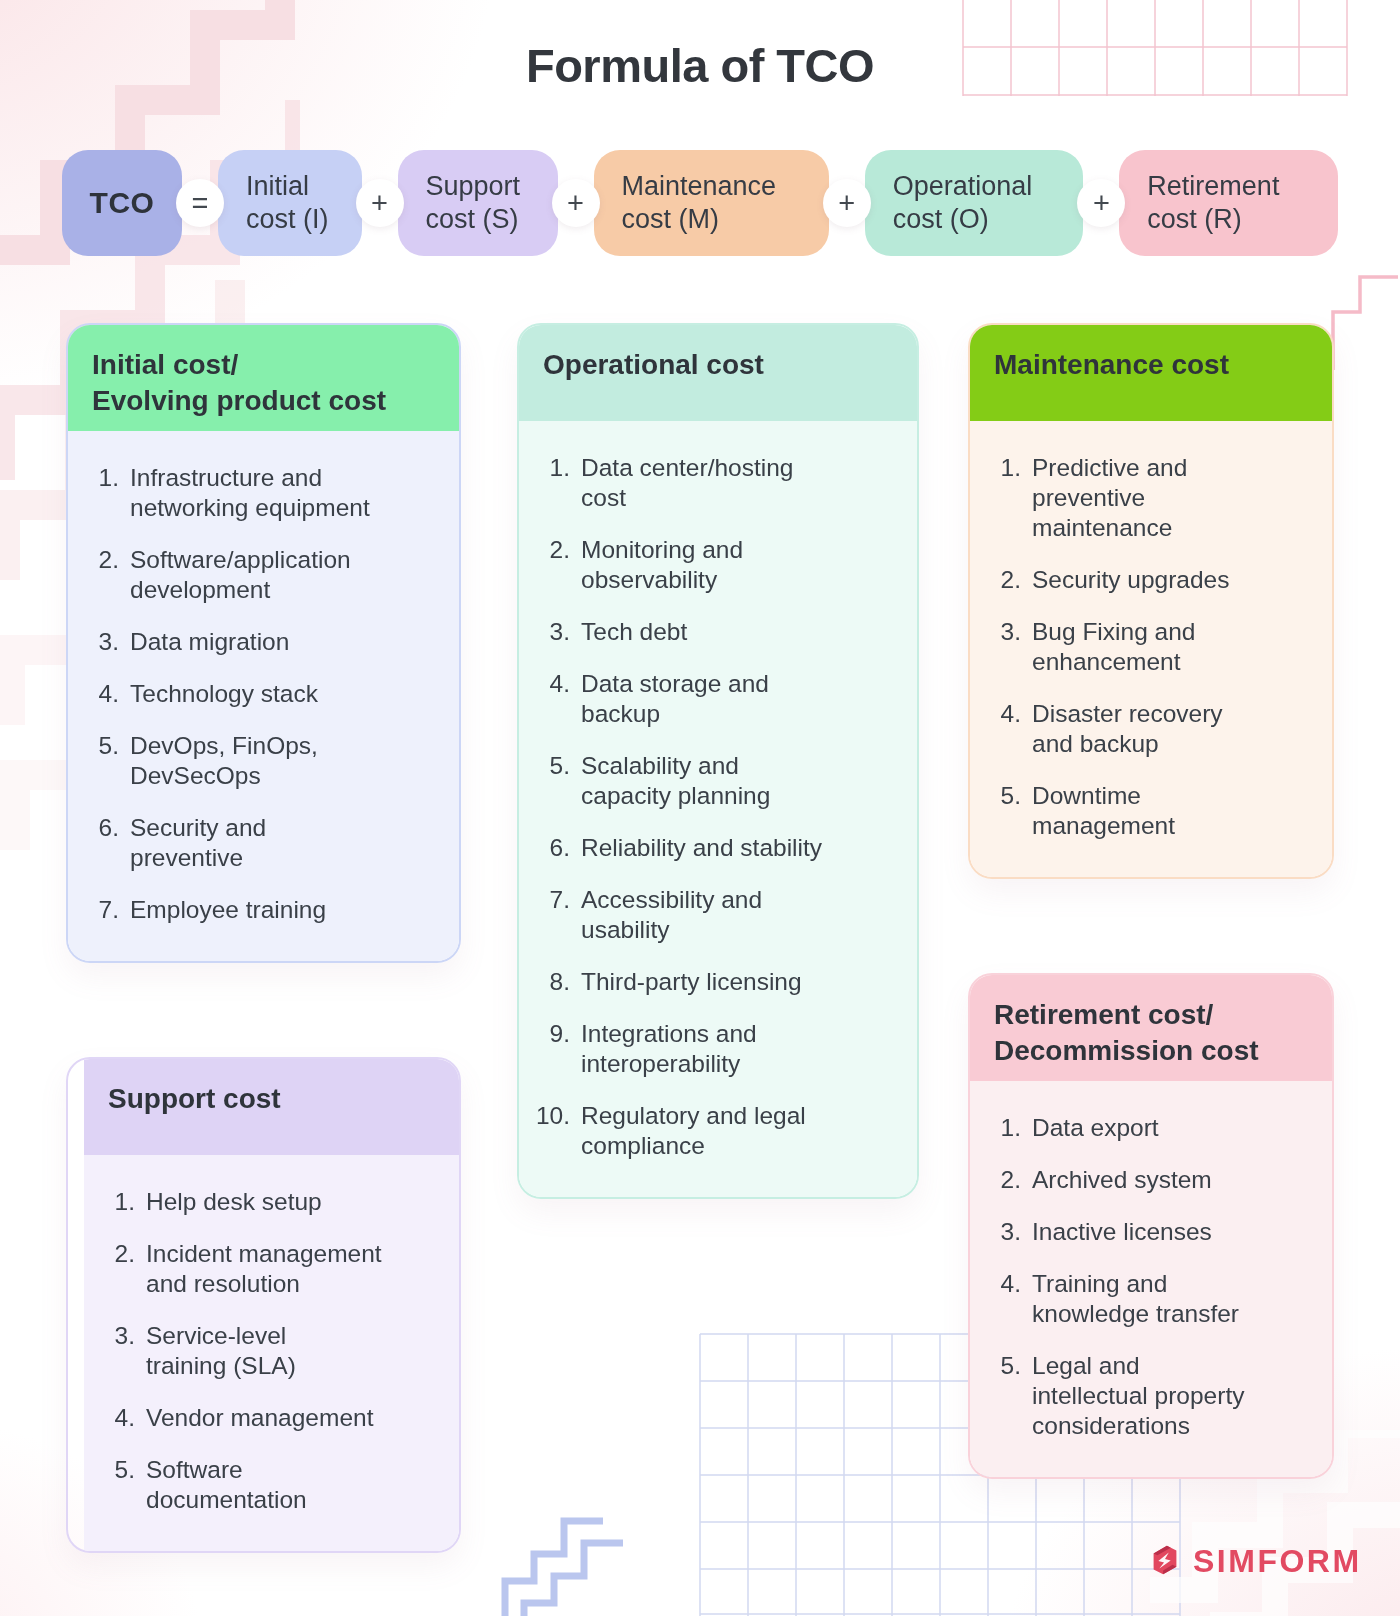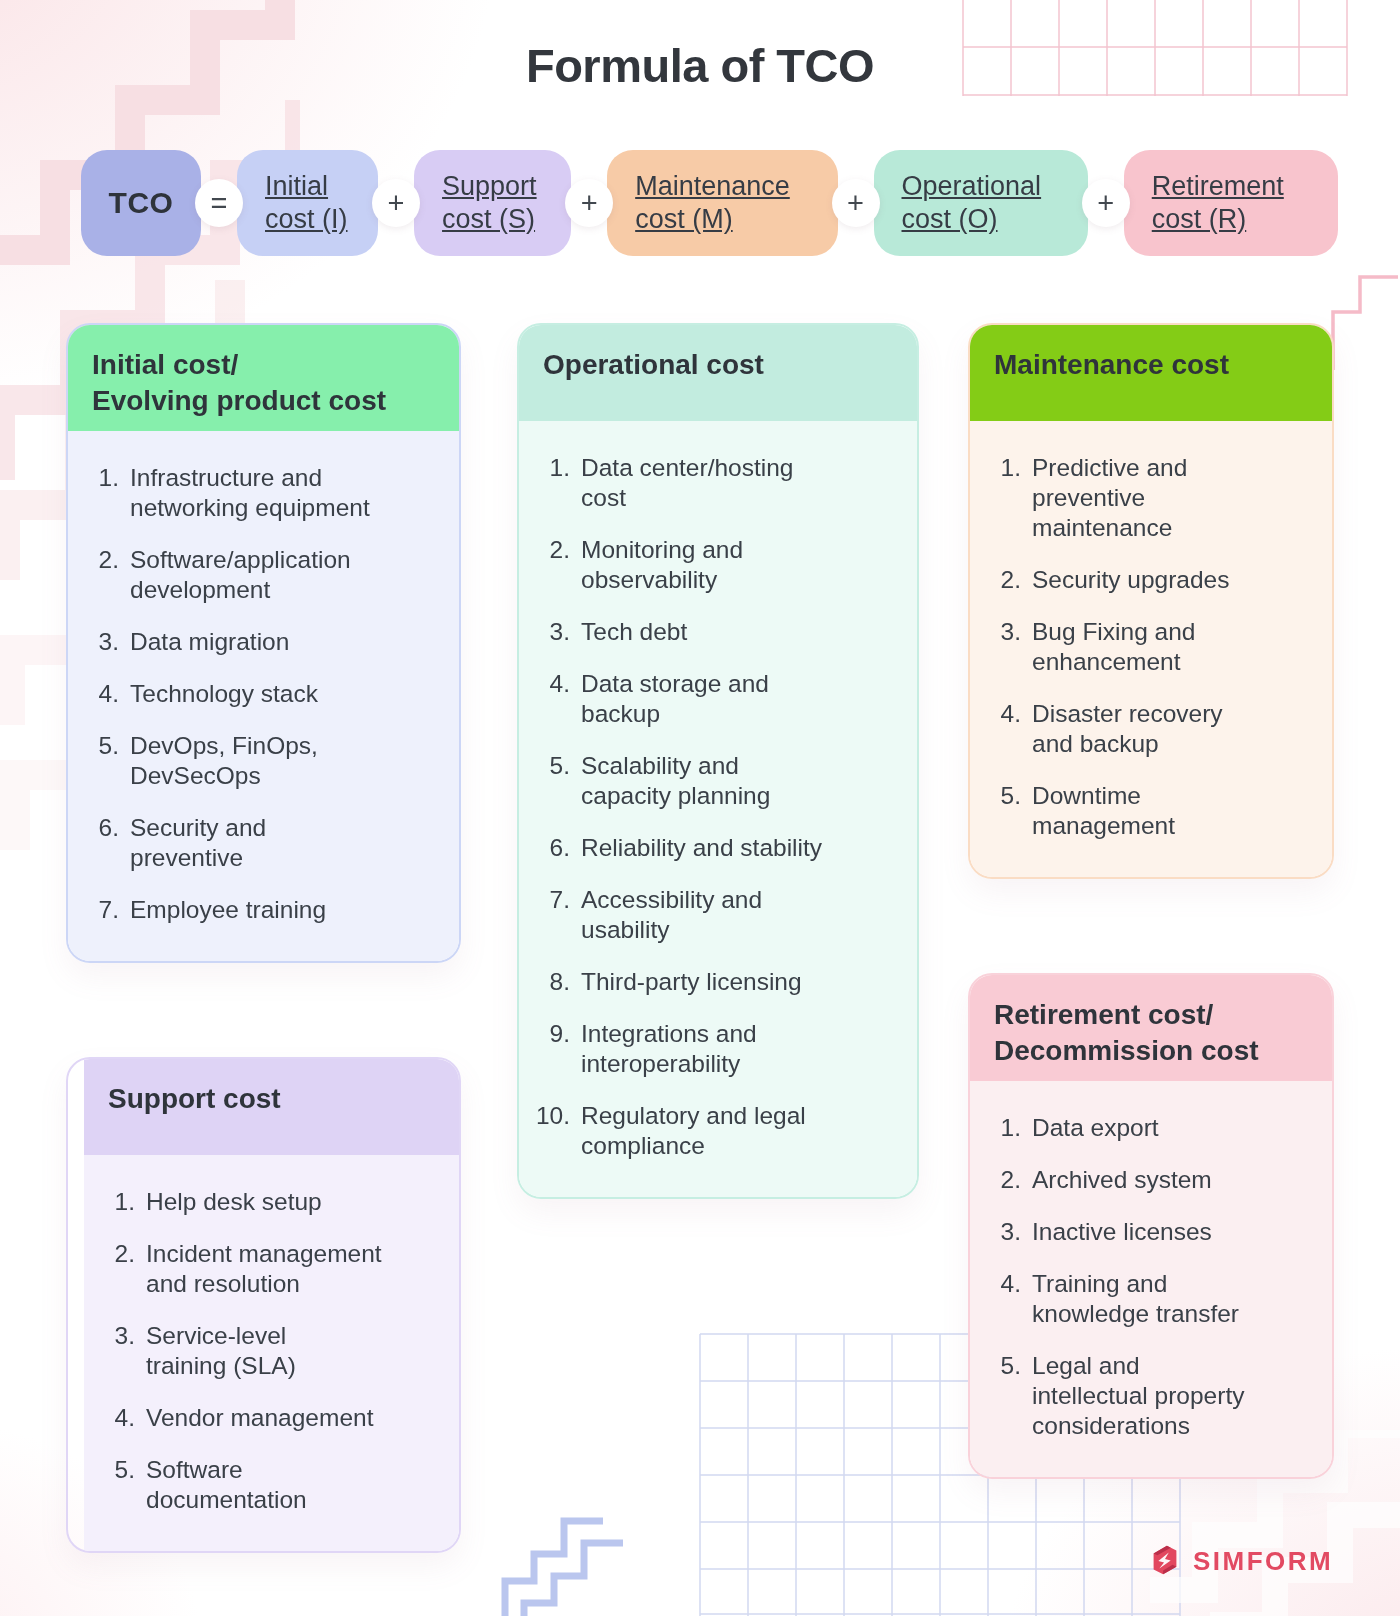--- a/index.html
+++ b/index.html
@@ -28,23 +28,23 @@
     position:absolute; left:62px; top:150px; width:1276px; height:106px;
     display:flex; align-items:stretch; gap:14px; z-index:1;
   }
   .pill {
     border-radius:26px; display:flex; align-items:center;
     font-size:27px; line-height:1.22; color:#363c45;
   }
   .pill .lbl { white-space:pre-line; }
   .pill-result {
     flex:0 0 120px; justify-content:center;
-    font-weight:700; font-size:30px; letter-spacing:0.5px; color:#2e333b;margin-left:19px;
-  }
-  .pill-term { flex:1 1 auto; justify-content:flex-start; padding:0 22px 0 28px;text-decoration:underline; }
+    font-weight:700; font-size:30px; letter-spacing:0.5px; color:#2e333b;
+  }
+  .pill-term { flex:1 1 auto; justify-content:flex-start; padding:0 22px 0 28px; }
   .pill-term.w1 { flex-basis:152px; }
   .pill-term.w2 { flex-basis:170px; }
   .pill-term.w3 { flex-basis:252px; }
   .pill-term.w4 { flex-basis:234px; }
   .pill-term.w5 { flex-basis:234px; }
   .op {
     flex:0 0 48px; height:48px; align-self:center; margin:0 -20px;
     background:#ffffff; border-radius:50%; z-index:2;
     display:flex; align-items:center; justify-content:center;
     font-size:29px; color:#42484f; box-shadow:0 2px 7px rgba(130,95,115,0.12);
@@ -66,21 +66,21 @@
     white-space:pre-line;
   }
   .card-body { padding:32px 14px 36px 8px; }
   .item { display:flex; margin-bottom:22px; font-size:24.5px; line-height:30px; color:#3a4048; }
   .item:last-child { margin-bottom:0; }
   .item .num { flex:0 0 54px; text-align:right; padding-right:11px; }
   .item .txt { white-space:pre-line; }
 
   
   .logo { position:absolute; left:1146px; top:1542px; z-index:1; display:flex; align-items:center; gap:9px; }
-  .logo-text { font-size:26px; font-weight:700; letter-spacing:2.5px; }
+  .logo-text { font-size:32px; font-weight:700; letter-spacing:2.5px; }
 </style>
 </head>
 <body>
 
 <svg class="deco" style="left:-20px; top:-20px;" width="320" height="980" viewBox="0 0 320 980" fill="none">
   <path d="M300,-30 V45 H225 V120 H150 V195 H75 V270 H0" stroke="#f7dde1" stroke-width="30" opacity="0.95"></path>
   <path d="M320,120 V195 H245 V270 H170 V345 H95 V420 H20 V500" stroke="#f7dde1" stroke-width="30" opacity="0.7"></path>
   <path d="M250,300 V375 H175 V450 H100 V525 H25 V600" stroke="#f7dde1" stroke-width="30" opacity="0.45"></path>
   <path d="M180,520 V595 H105 V670 H30 V745" stroke="#f7dde1" stroke-width="30" opacity="0.3"></path>
   <path d="M110,720 V795 H35 V870" stroke="#f7dde1" stroke-width="30" opacity="0.22"></path>

